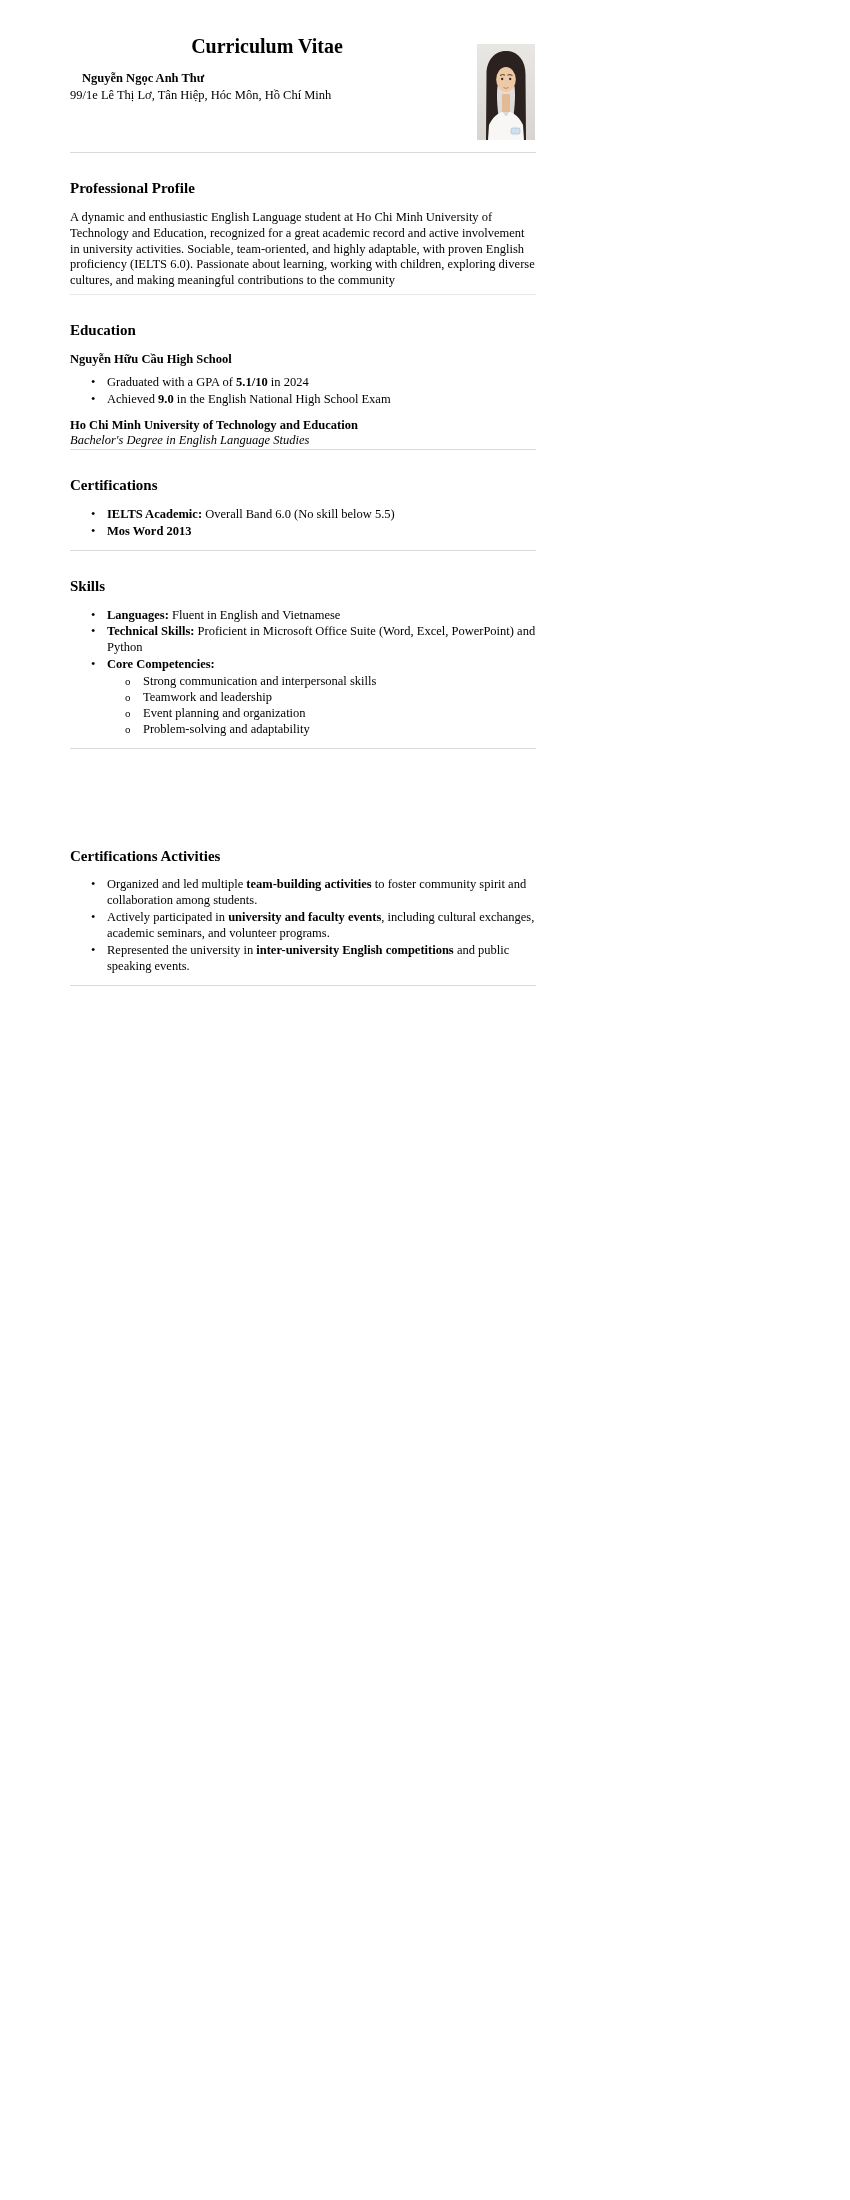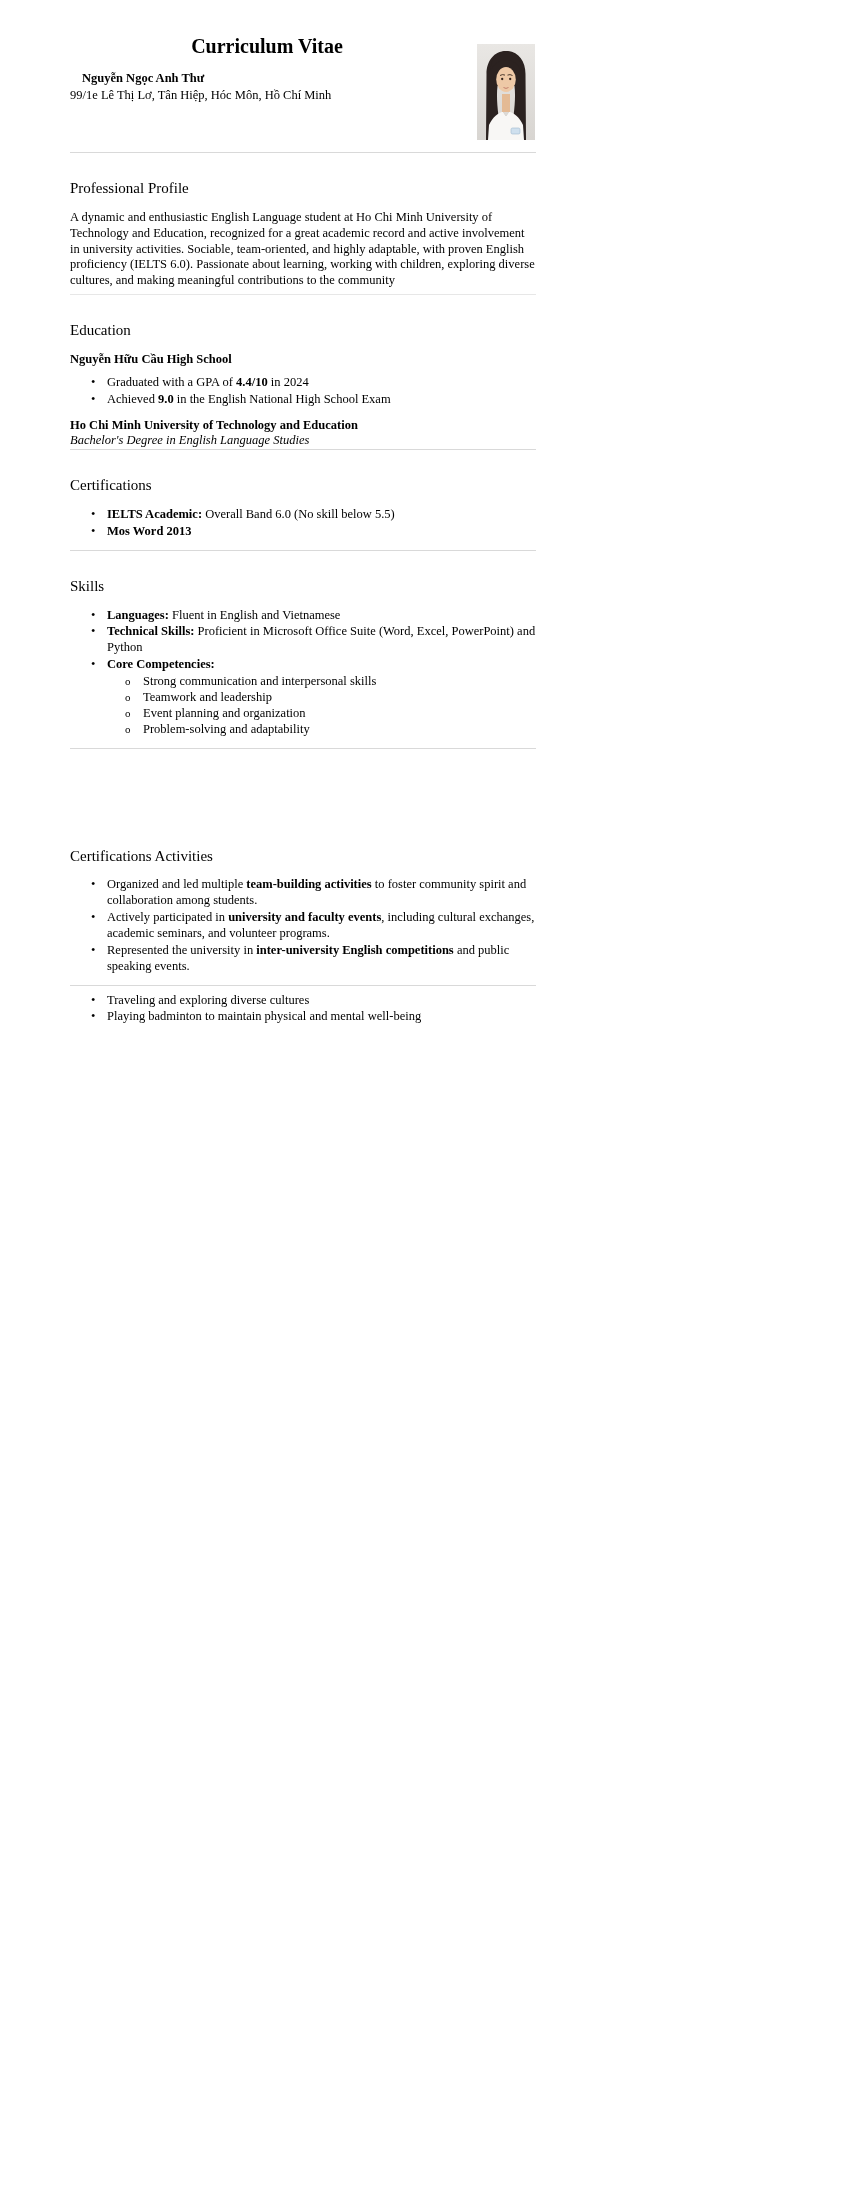--- a/index.html
+++ b/index.html
@@ -28,21 +28,21 @@
   .photo {
     position:absolute; left:477px; top:44px;
     width:58px; height:96px; overflow:hidden;
   }
   .photo svg { display:block; }
 
   hr.rule { border:none; border-top:1px solid #d9d9d9; margin:0; }
   hr.rule.light { border-top-color:#e7e7e7; margin-top:5px; }
 
   h2.sec-heading {
-    font-size:15px; font-weight:normal;
+    font-size:15px; font-weight:bold;
     margin-top:26px; margin-bottom:12px;
     line-height:1.25;
   }
   p.body { margin:0; }
   p.bold { font-weight:bold; }
   p.italic { font-style:italic; }
   .mt8 { margin-top:8px; }
   .mt10 { margin-top:10px; }
 
   ul.l1 { list-style:none; margin:7px 0 10px 0; }
@@ -116,21 +116,21 @@
       <h2 class="sec-heading">Professional Profile</h2>
       <p class="body">A dynamic and enthusiastic English Language student at Ho Chi Minh University of Technology and Education, recognized for a great academic record and active involvement in university activities. Sociable, team-oriented, and highly adaptable, with proven English proficiency (IELTS 6.0). Passionate about learning, working with children, exploring diverse cultures, and making meaningful contributions to the community</p>
     </section>
 
     <hr class="rule light">
 
     <section>
       <h2 class="sec-heading">Education</h2>
       <p class="bold mt8">Nguyễn Hữu Cầu High School</p>
       <ul class="l1">
-        <li><span>Graduated with a GPA of </span><span class="b">4.4/10</span><span> in 2024</span></li>
+        <li><span>Graduated with a GPA of </span><span class="b">5.1/10</span><span> in 2024</span></li>
         <li><span>Achieved </span><span class="b">9.0</span><span> in the English National High School Exam</span></li>
       </ul>
       <p class="bold mt10">Ho Chi Minh University of Technology and Education</p>
       <p class="italic">Bachelor's Degree in English Language Studies</p>
     </section>
 
     <hr class="rule sec-rule-edu">
 
     <section>
       <h2 class="sec-heading">Certifications</h2>
@@ -166,20 +166,16 @@
       <ul class="l1">
         <li><span>Organized and led multiple </span><span class="b">team-building activities</span><span> to foster community spirit and collaboration among students.</span></li>
         <li><span>Actively participated in </span><span class="b">university and faculty events</span><span>, including cultural exchanges, academic seminars, and volunteer programs.</span></li>
         <li><span>Represented the university in </span><span class="b">inter-university English competitions</span><span> and public speaking events.</span></li>
       </ul>
     </section>
 
     <hr class="rule sec-rule-extra">
 
     <section>
-      <ul class="l1">
-        <li>Traveling and exploring diverse cultures</li>
-        <li>Playing badminton to maintain physical and mental well-being</li>
-      </ul>
     </section>
 
   </div>
 </div>
 
 </body></html>

